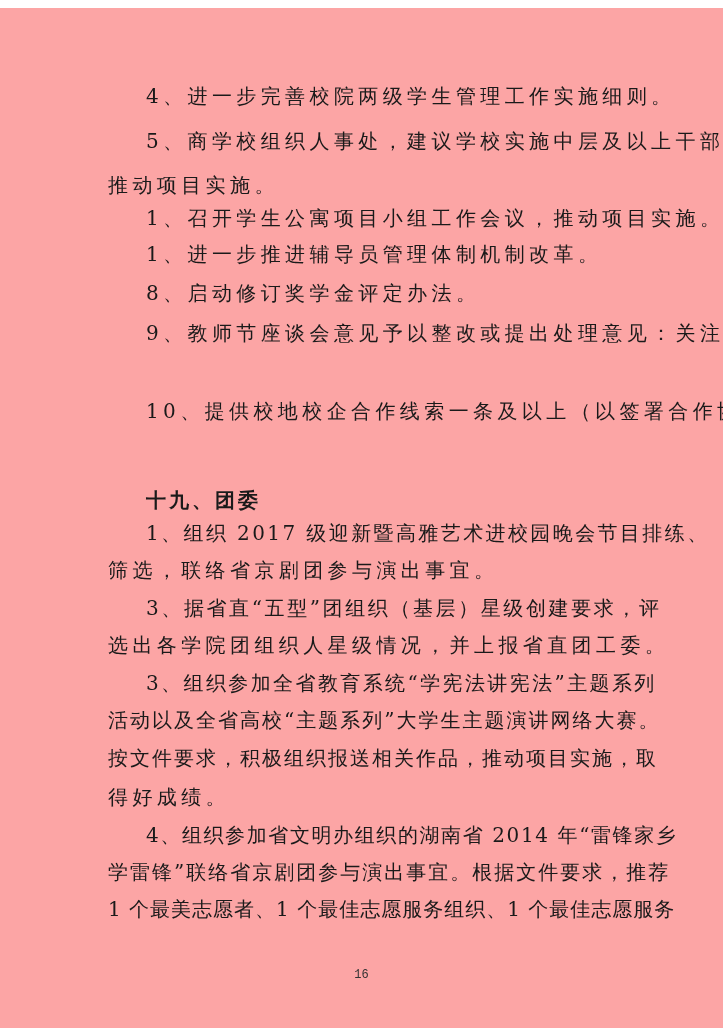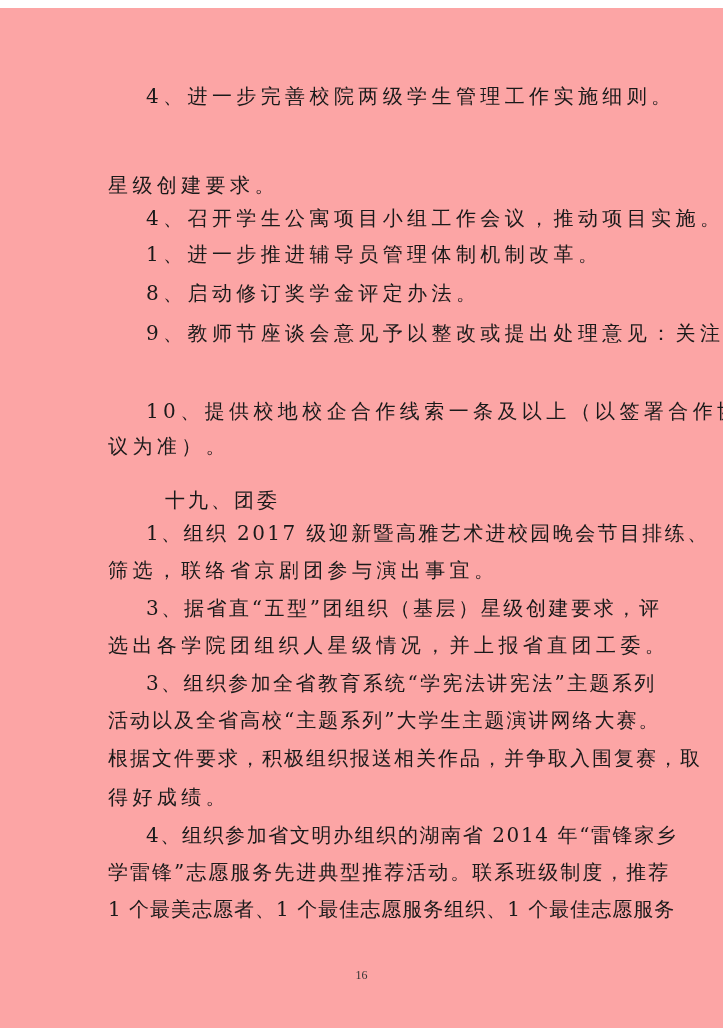--- a/index.html
+++ b/index.html
@@ -9,47 +9,47 @@
     background: #fca5a5;
     font-family: "DejaVu Serif", "Liberation Serif", serif;
     color: #1a1a1a;
   }
   .line {
     position: absolute; left: 108px; width: 520px;
     font-size: 20px; line-height: 24px; white-space: nowrap;
     letter-spacing: 4.4px;
   }
   .indent { left: 146px; }
-  .heading { font-family: "DejaVu Sans", "Liberation Sans", sans-serif; font-weight: normal; letter-spacing: 3px; margin-left: 19px; }
+  .heading { font-family: "DejaVu Sans", "Liberation Sans", sans-serif; font-weight: bold; letter-spacing: 3px; }
   .pagenum {
     position: absolute; left: 0; width: 723px; top: 960px; text-align: center;
-    font-family: Liberation Serif, serif; font-size: 12px; color: #333;
+    font-family: Liberation Mono, monospace; font-size: 12px; color: #333;
   }
 </style>
 </head>
 <body>
 
 <div class="page">
   <div class="line indent" style="top:76px">4、进一步完善校院两级学生管理工作实施细则。</div>
-  <div class="line" style="top:165px">星级创建要求。</div>
-  <div class="line indent" style="top:198px">4、召开学生公寓项目小组工作会议，推动项目实施。</div>
+  <div class="line indent" style="top:121px">5、商学校组织人事处，建议学校实施中层及以上干部</div>
+  <div class="line" style="top:165px">推动项目实施。</div>
+  <div class="line indent" style="top:198px">1、召开学生公寓项目小组工作会议，推动项目实施。</div>
   <div class="line indent" style="top:234px">1、进一步推进辅导员管理体制机制改革。</div>
   <div class="line indent" style="top:273px">8、启动修订奖学金评定办法。</div>
   <div class="line indent" style="top:313px">9、教师节座谈会意见予以整改或提出处理意见：关注学</div>
   <div class="line indent" style="top:391px">10、提供校地校企合作线索一条及以上（以签署合作协</div>
-  <div class="line" style="top:426px">议为准）。</div>
 
   <div class="line indent heading" style="top:480px">十九、团委</div>
 
   <div class="line indent" style="top:513px; letter-spacing:2.4px">1、组织 2017 级迎新暨高雅艺术进校园晚会节目排练、</div>
   <div class="line" style="top:550px">筛选，联络省京剧团参与演出事宜。</div>
   <div class="line indent" style="top:588px; letter-spacing:2.6px">3、据省直“五型”团组织（基层）星级创建要求，评</div>
   <div class="line" style="top:625px">选出各学院团组织人星级情况，并上报省直团工委。</div>
   <div class="line indent" style="top:663px; letter-spacing:2.4px">3、组织参加全省教育系统“学宪法讲宪法”主题系列</div>
   <div class="line" style="top:700px; letter-spacing:2px">活动以及全省高校“主题系列”大学生主题演讲网络大赛。</div>
-  <div class="line" style="top:738px; letter-spacing:2px">根据文件要求，积极组织报送相关作品，并争取入围复赛，取</div>
+  <div class="line" style="top:738px; letter-spacing:2px">按文件要求，积极组织报送相关作品，推动项目实施，取</div>
   <div class="line" style="top:777px">得好成绩。</div>
   <div class="line indent" style="top:815px; letter-spacing:1.6px">4、组织参加省文明办组织的湖南省 2014 年“雷锋家乡</div>
-  <div class="line" style="top:852px; letter-spacing:2px">学雷锋”志愿服务先进典型推荐活动。联系班级制度，推荐</div>
+  <div class="line" style="top:852px; letter-spacing:2px">学雷锋”联络省京剧团参与演出事宜。根据文件要求，推荐</div>
   <div class="line" style="top:889px; letter-spacing:1px">1 个最美志愿者、1 个最佳志愿服务组织、1 个最佳志愿服务</div>
 
   <div class="pagenum">16</div>
 </div>
 
 </body></html>

